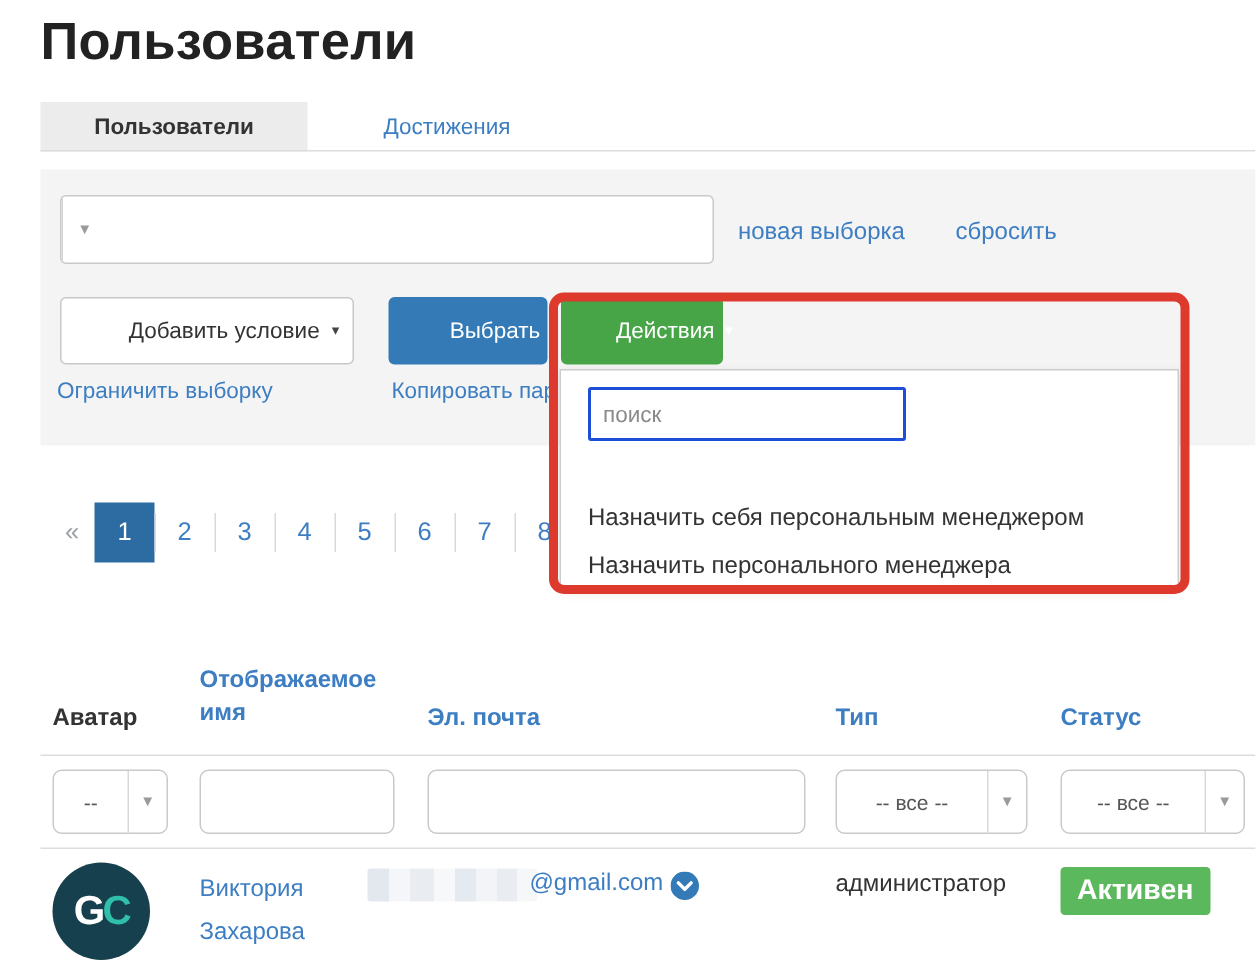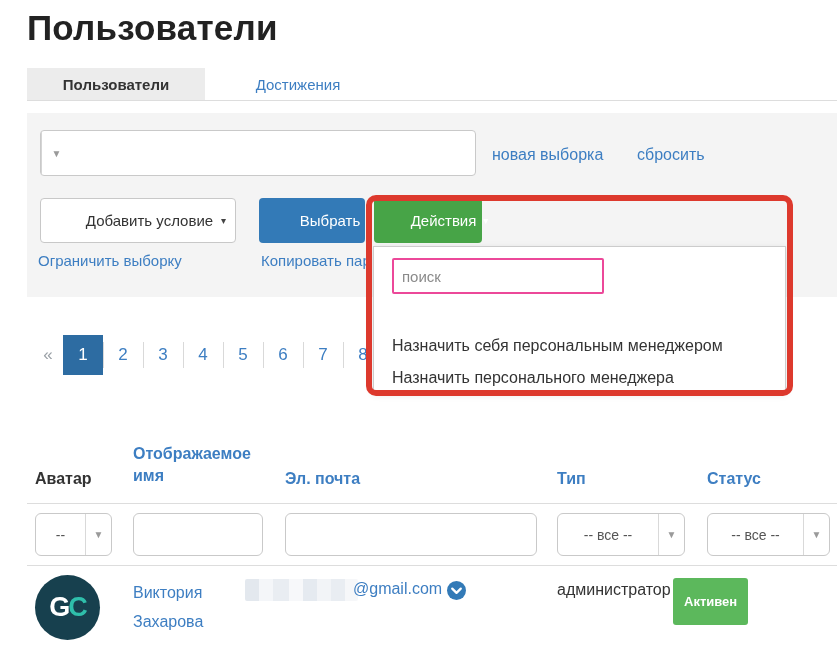--- a/index.html
+++ b/index.html
@@ -42,21 +42,21 @@
   .btn-actions { left:374px; top:198px; width:108px; background:var(--button-green,#47a447); color:#fff; gap:7px; z-index:6; }
   .btn-actions .caret { color:#fff; }
 
   .lnk-limit { left:38px; top:252px; }
   .lnk-copy { left:261px; top:252px; white-space:nowrap; }
 
   
   .dropdown { left:373px; top:246px; width:413px; height:145px; background:#fff;
     border:1px solid #ccc; box-shadow:0 3px 8px rgba(0,0,0,.12); z-index:5; }
   .dd-search { position:absolute; left:18px; top:11px; width:212px; height:33px;
-    border:2px solid #ec4899; border-radius:2px; font-size:15px; padding:16px 8px;
+    border:2px solid #1d4ed8; border-radius:2px; font-size:15px; padding:16px 8px;
     font-family:"Liberation Sans","DejaVu Sans",sans-serif; color:#333; outline:none; }
   .dd-search::placeholder { color:#8a8a8a; }
   .dd-item { position:absolute; left:18px; width:380px; height:30px; line-height:30px;
     font-size:16px; color:#333; cursor:pointer; white-space:nowrap; }
 
   
   .annotation { left:366px; top:195px; width:427px; height:201px;
     border:6px solid var(--annotation-red,#dd392d); border-radius:10px;
     z-index:20; pointer-events:none; background:transparent; }
 
@@ -96,22 +96,22 @@
   .avatar { left:35px; top:575px; width:65px; height:65px; border-radius:50%;
     background:var(--avatar-bg,#17404e); display:flex; align-items:center; justify-content:center;
     font-weight:700; font-size:27px; letter-spacing:-2px; }
   .avatar .l1 { color:#fff; } .avatar .l2 { color:var(--avatar-accent,#2fbfab); }
   .row-name { left:133px; top:578px; width:100px; font-size:16px; line-height:29px; }
   .email-blur { left:245px; top:579px; width:113px; height:22px; border-radius:2px;
     background-image:linear-gradient(90deg,#e3e8ee 0 14px,#f4f6f9 14px 28px,#e9edf2 28px 44px,#f7f8fa 44px 58px,#e5eaf0 58px 72px,#f2f4f7 72px 86px,#e9edf2 86px 100px,#f6f7f9 100px 113px); }
   .email-text { left:353px; top:580px; font-size:16px; color:var(--accent-blue,#3d7ec2); }
   .email-toggle { left:447px; top:581px; width:19px; height:19px; cursor:pointer; }
   .row-type { left:557px; top:581px; font-size:16px; color:#333; }
-  .status-badge { left:673px; top:578px; background:var(--badge-green,#5cb85c); color:#fff;
-    font-size:13px; font-weight:700; padding:16px 11px; border-radius:3px; }
+  .status-badge { left:707px; top:578px; background:var(--badge-green,#5cb85c); color:#fff;
+    font-size:19px; font-weight:700; padding:5px 11px; border-radius:3px; }
 </style>
 </head>
 <body>
 
 <h1 class="abs page-title">Пользователи</h1>
 
 <div class="abs tabbar">
   <div class="tab active">Пользователи</div><div class="tab inactive">Достижения</div>
 </div>
 <div class="abs tabbar-border"></div>

